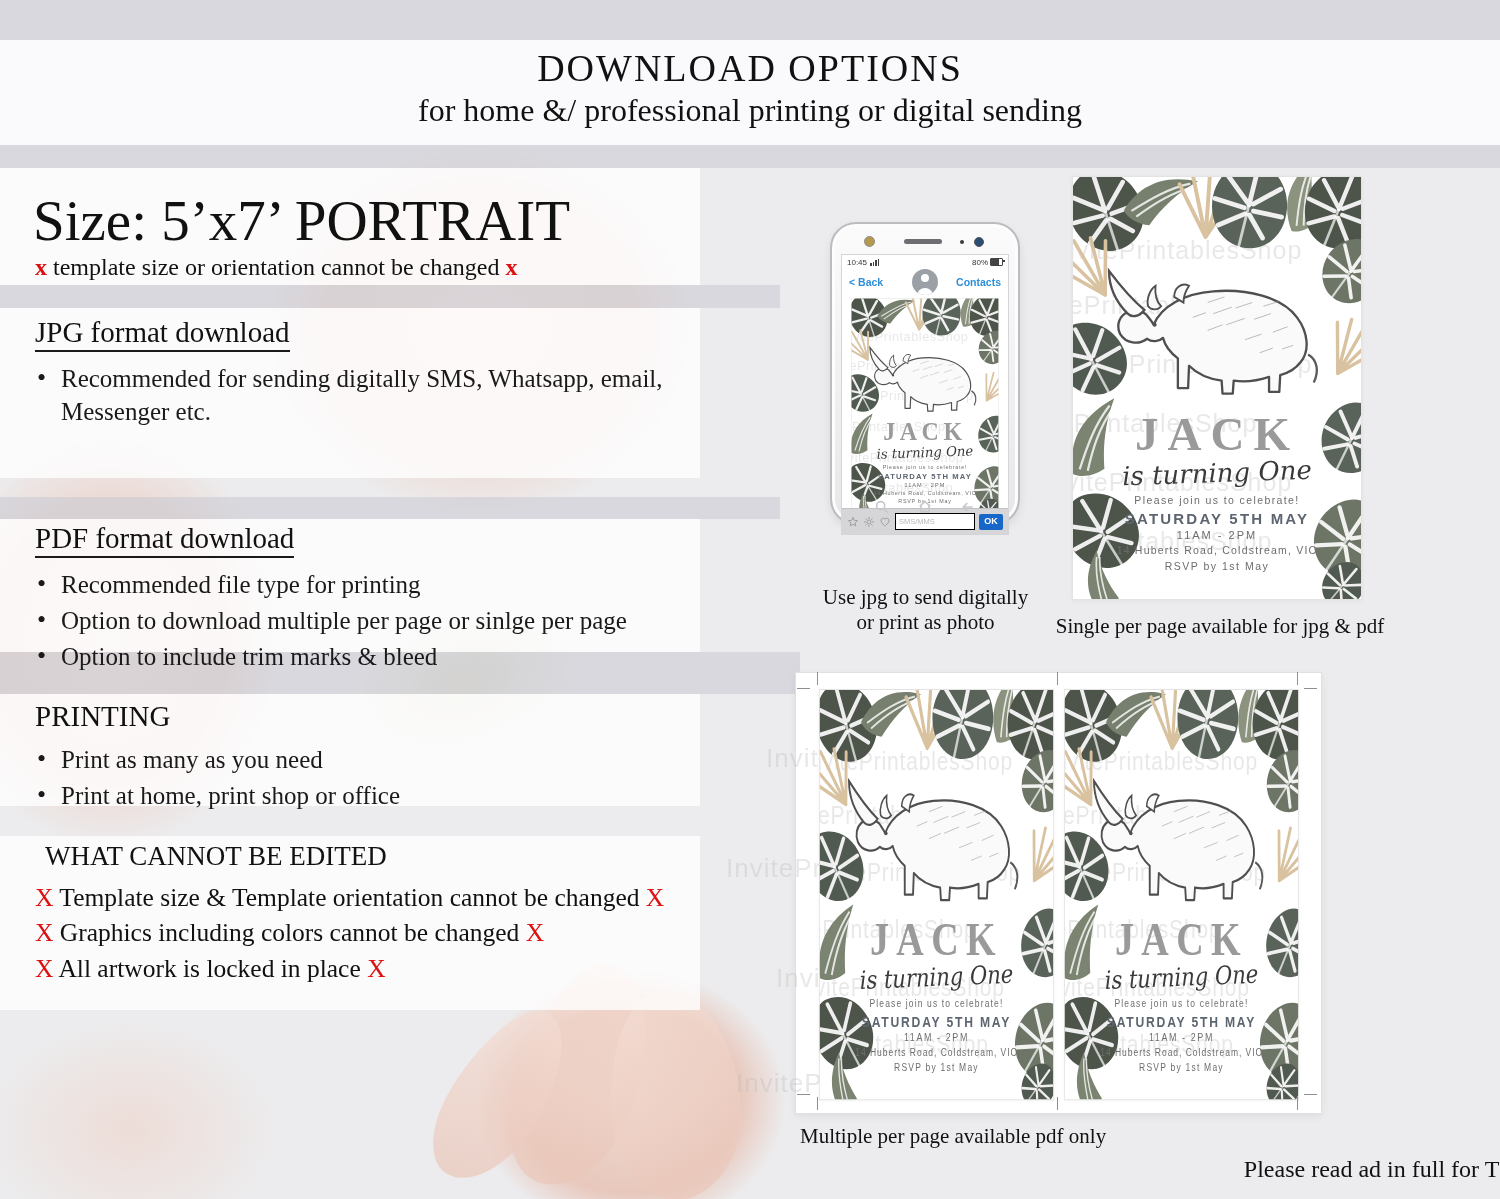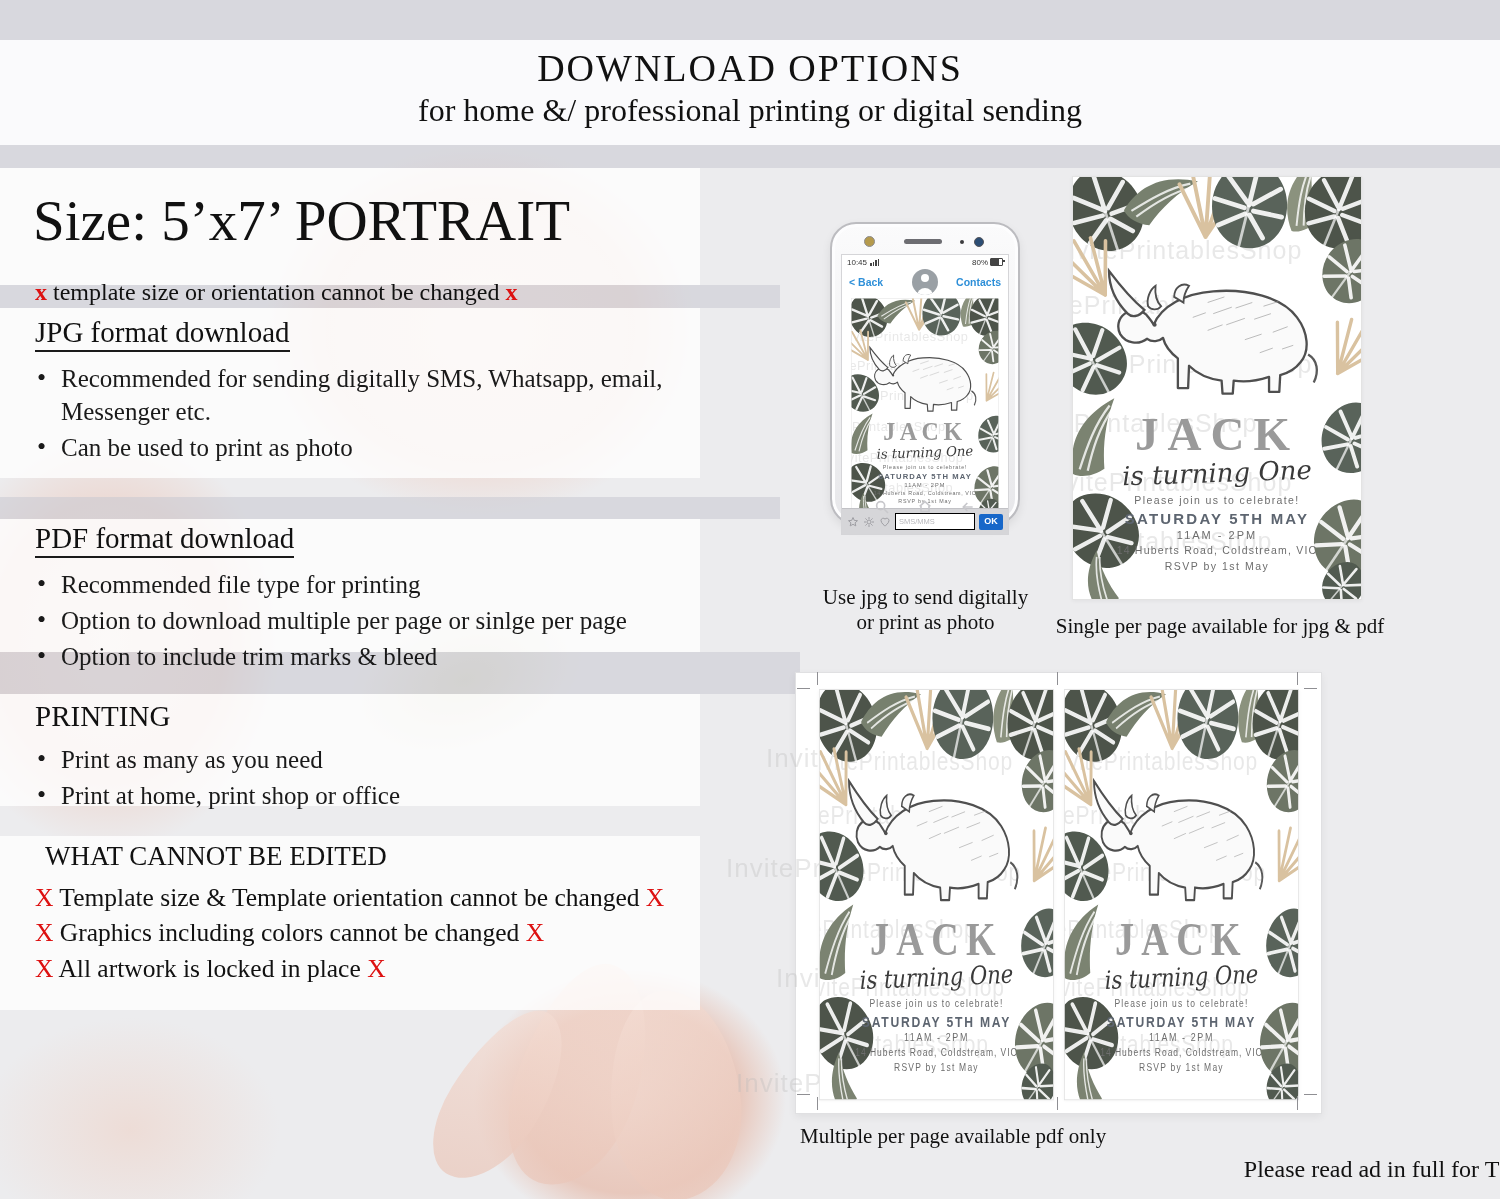--- a/index.html
+++ b/index.html
@@ -30,21 +30,21 @@
   .b1{top:168px;height:117px;width:700px;}
   .b2{top:308px;height:170px;width:700px;}
   .b3{top:519px;height:133px;width:700px;}
   .b4{top:694px;height:112px;width:700px;}
   .b5{top:836px;height:174px;width:700px;}
   
   .hdr-title{position:absolute;top:46px;left:0;width:100%;text-align:center;font-size:38px;letter-spacing:2px;color:#111;}
   .hdr-sub{position:absolute;top:92px;left:0;width:100%;text-align:center;font-size:32px;color:#111;}
   
   .size-title{position:absolute;left:33px;top:188px;font-size:57px;color:#111;}
-  .size-note{position:absolute;left:35px;top:254px;font-size:24px;color:#111;margin-top:25px;}
+  .size-note{position:absolute;left:35px;top:254px;font-size:24px;color:#111;}
   .redx{color:#dd1111;font-weight:bold;}
   .sec{position:absolute;left:35px;width:680px;}
   .sec-jpg{top:316px;} .sec-pdf{top:522px;} .sec-print{top:700px;}
   .sec-title{font-size:29px;color:#111;display:inline-block;}
   .sec-title.u{border-bottom:2px solid #1a1a1a;padding-bottom:1px;}
   .sec ul{list-style:none;margin:10px 0 0 0;padding:0;font-size:25px;line-height:1.32;}
   .sec li{position:relative;padding-left:26px;margin-bottom:3px;}
   .sec li::before{content:"\2022";position:absolute;left:2px;top:-1px;font-size:26px;}
   .cannot{position:absolute;left:35px;top:838px;width:680px;font-size:25.5px;line-height:1.4;color:#111;}
   .cannot .c-title{font-size:27px;padding-left:10px;margin-bottom:4px;}
@@ -201,21 +201,20 @@
   <div class="size-note">
     <span class="redx">x</span>
     <span>template size or orientation cannot be changed</span>
     <span class="redx">x</span>
   </div>
 
   <div class="sec sec-jpg">
     <span class="sec-title u">JPG format download</span>
     <ul>
       <li>Recommended for sending digitally SMS, Whatsapp, email, Messenger etc.</li>
-      <li>Can be used to print as photo</li>
     </ul>
   </div>
 
   <div class="sec sec-pdf">
     <span class="sec-title u">PDF format download</span>
     <ul>
       <li>Recommended file type for printing</li>
       <li>Option to download multiple per page or sinlge per page</li>
       <li>Option to include trim marks &amp; bleed</li>
     </ul>

